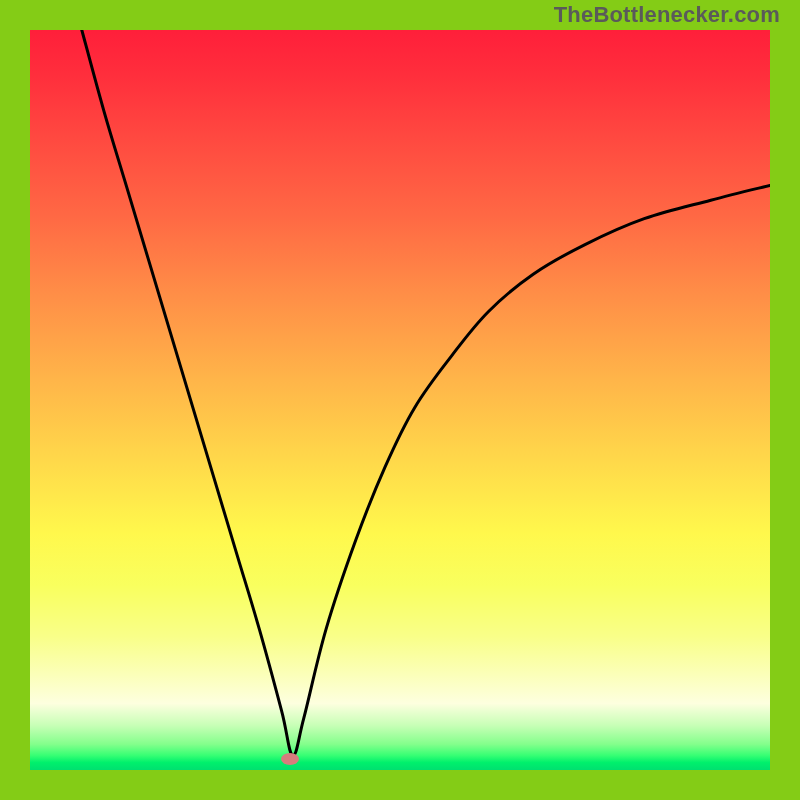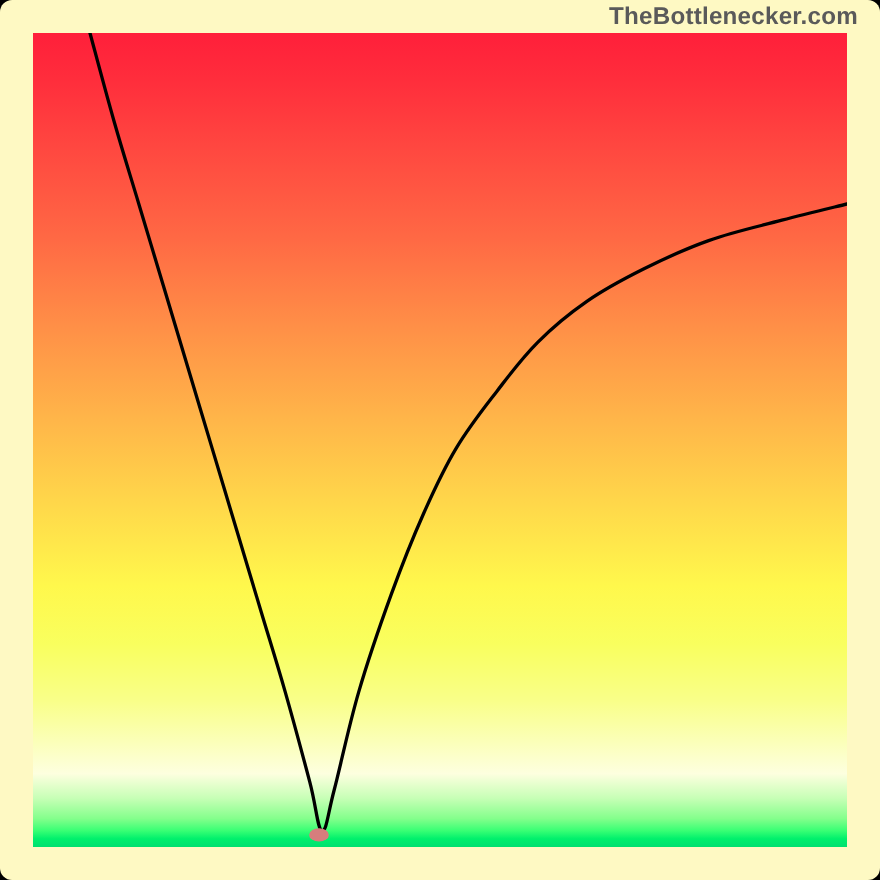--- a/index.html
+++ b/index.html
@@ -2,22 +2,21 @@
 <html><head>
 <meta charset="utf-8">
 <style>
   * { margin: 0; padding: 0; box-sizing: border-box; }
   html, body { width: 800px; height: 800px; overflow: hidden; }
   body { background: #000; font-family: Arial, Helvetica, sans-serif; }
   .frame {
     position: absolute;
     top: 0; left: 0;
     width: 800px; height: 800px;
-    background: #fef9c3;
-    border-radius: 11px;
+    background: #84cc16;
   }
   .attr {
     position: absolute;
     top: 2px;
     right: 20px;
     color: #5a5a5a;
     font-size: 22px;
     font-weight: 600;
     letter-spacing: 0.2px;
   }

